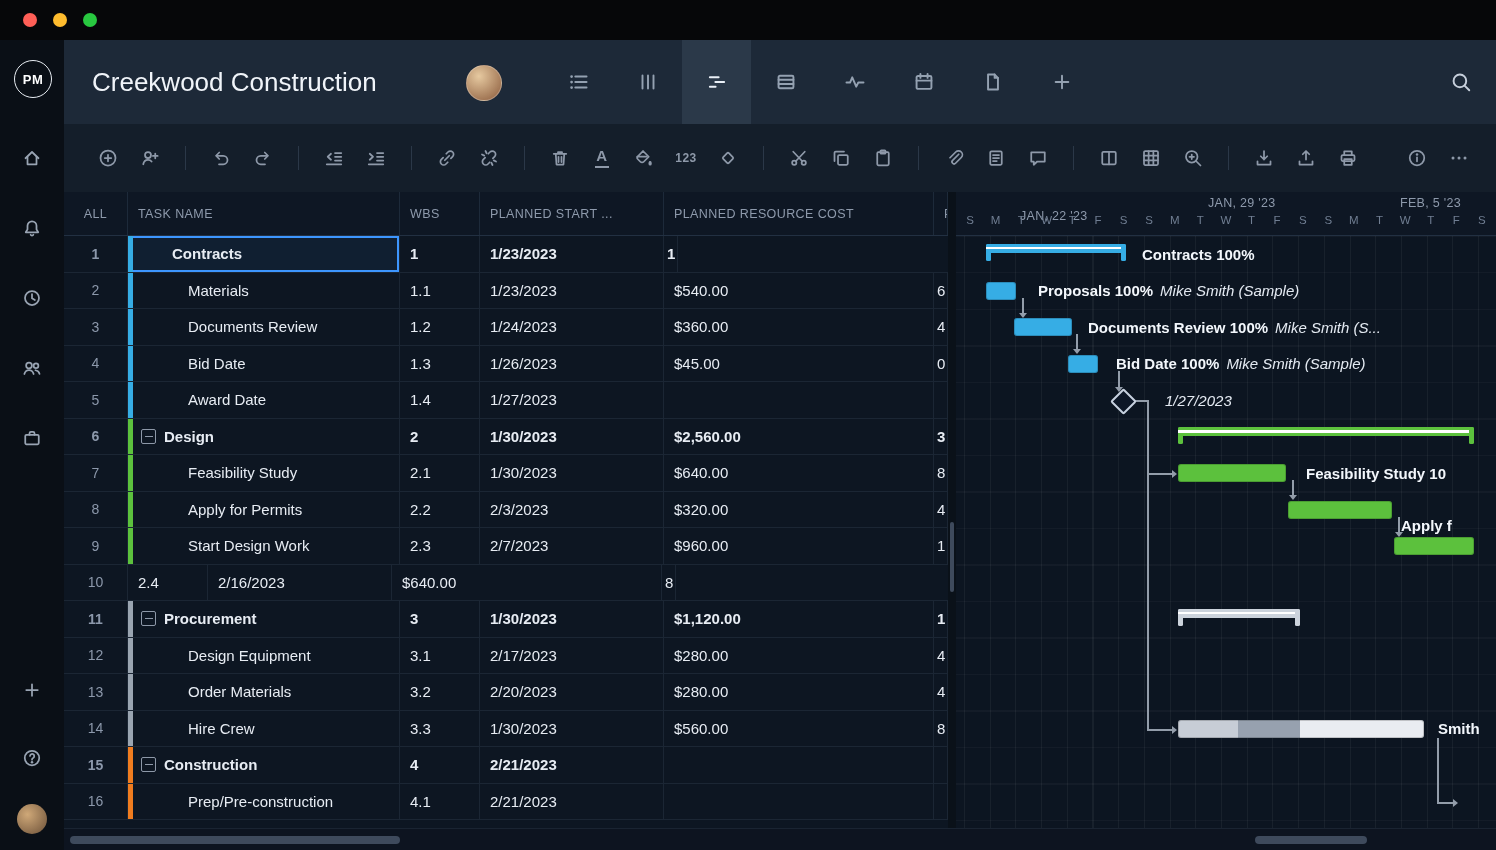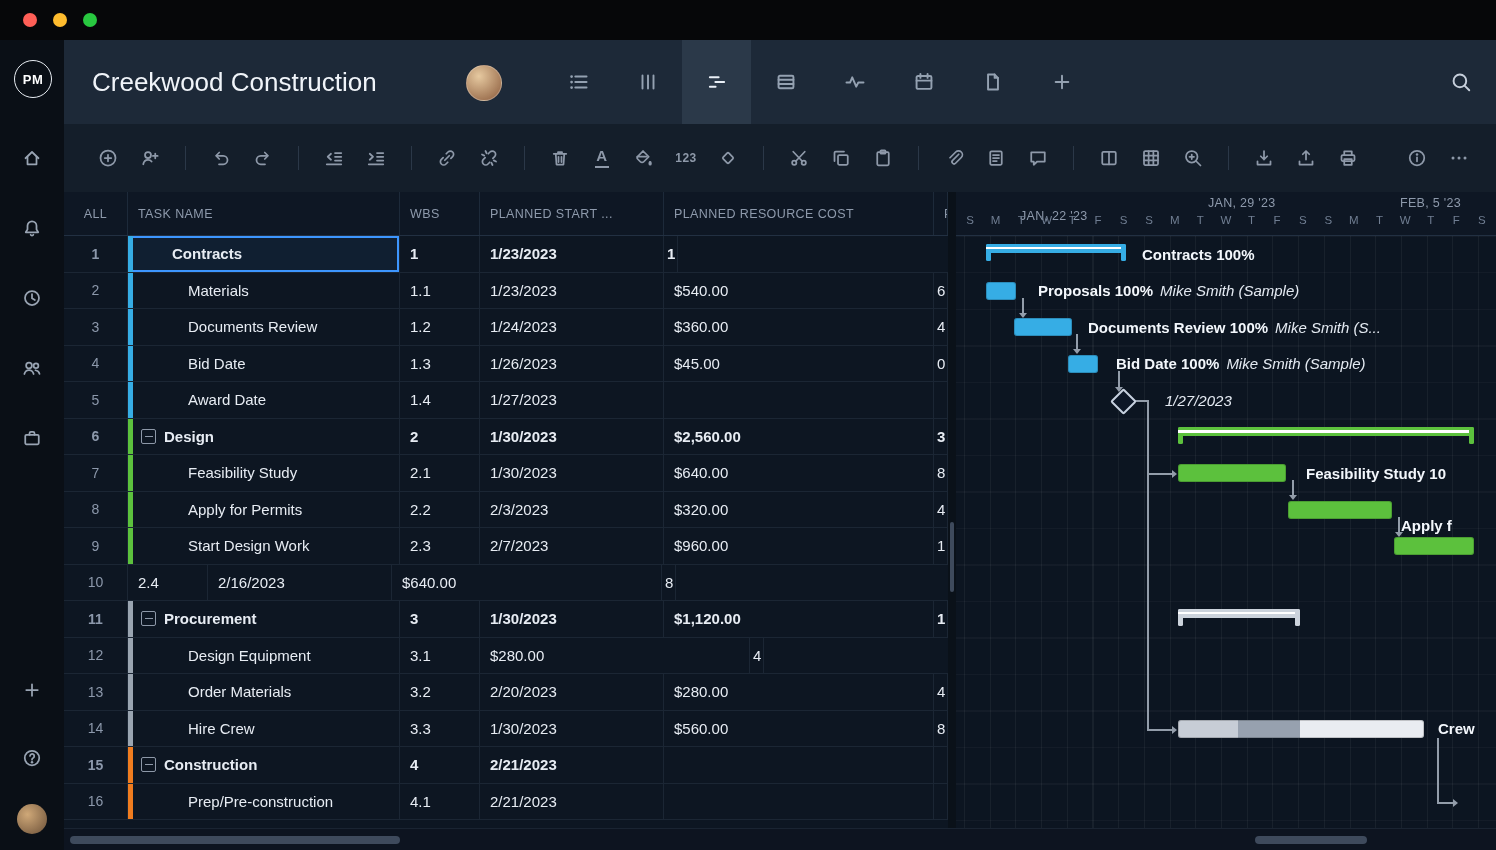--- a/index.html
+++ b/index.html
@@ -510,20 +510,21 @@
             <div class="c cost" style="width: 270px;">$1,120.00</div>
             <div class="c extra" style="width: 14px;">1</div>
           </div>
           <div class="trow">
             <div class="c num" style="width: 64px;">12</div>
             <div class="c task" style="width: 272px;">
               <i class="strip" style="background: rgb(154, 165, 177);"></i>
               <span class="tname c-ind">Design Equipment</span>
             </div>
             <div class="c wbs" style="width: 80px;">3.1</div>
+            <div class="c start" style="width: 184px;">2/17/2023</div>
             <div class="c cost" style="width: 270px;">$280.00</div>
             <div class="c extra" style="width: 14px;">4</div>
           </div>
           <div class="trow">
             <div class="c num" style="width: 64px;">13</div>
             <div class="c task" style="width: 272px;">
               <i class="strip" style="background: rgb(154, 165, 177);"></i>
               <span class="tname c-ind">Order Materials</span>
             </div>
             <div class="c wbs" style="width: 80px;">3.2</div>
@@ -670,21 +671,21 @@
             <span class="glb">Apply f</span>
           </div>
           <div class="gtask" style="left: 438px; width: 80px; top: 301px; background: rgb(92, 193, 61);"></div>
           <div class="gsum" style="left: 222px; width: 122px; top: 373px;">
             <i class="cap l" style="background:#ccd3dc"></i>
             <i class="sbar" style="background:linear-gradient(180deg,#ccd3dc 0 3px,#ffffff 3px 5.5px,#ccd3dc 5.5px 100%)"></i>
             <i class="cap r" style="background:#ccd3dc"></i>
           </div>
           <div class="gtask" style="left: 222px; width: 246px; top: 483.5px; background: linear-gradient(90deg, rgb(199, 205, 214) 0px, rgb(199, 205, 214) 60px, rgb(151, 161, 175) 60px, rgb(151, 161, 175) 122px, rgb(233, 236, 241) 122px, rgb(233, 236, 241) 100%);"></div>
           <div class="glabel" style="left: 482px; top: 481.5px;">
-            <span class="glb">Crew</span>
+            <span class="glb">Smith</span>
           </div>
         </div>
     </section>
   </div>
 
   <div class="hscroll">
     <div class="hthumb t1"></div>
     <div class="hthumb t2"></div>
   </div>
 

